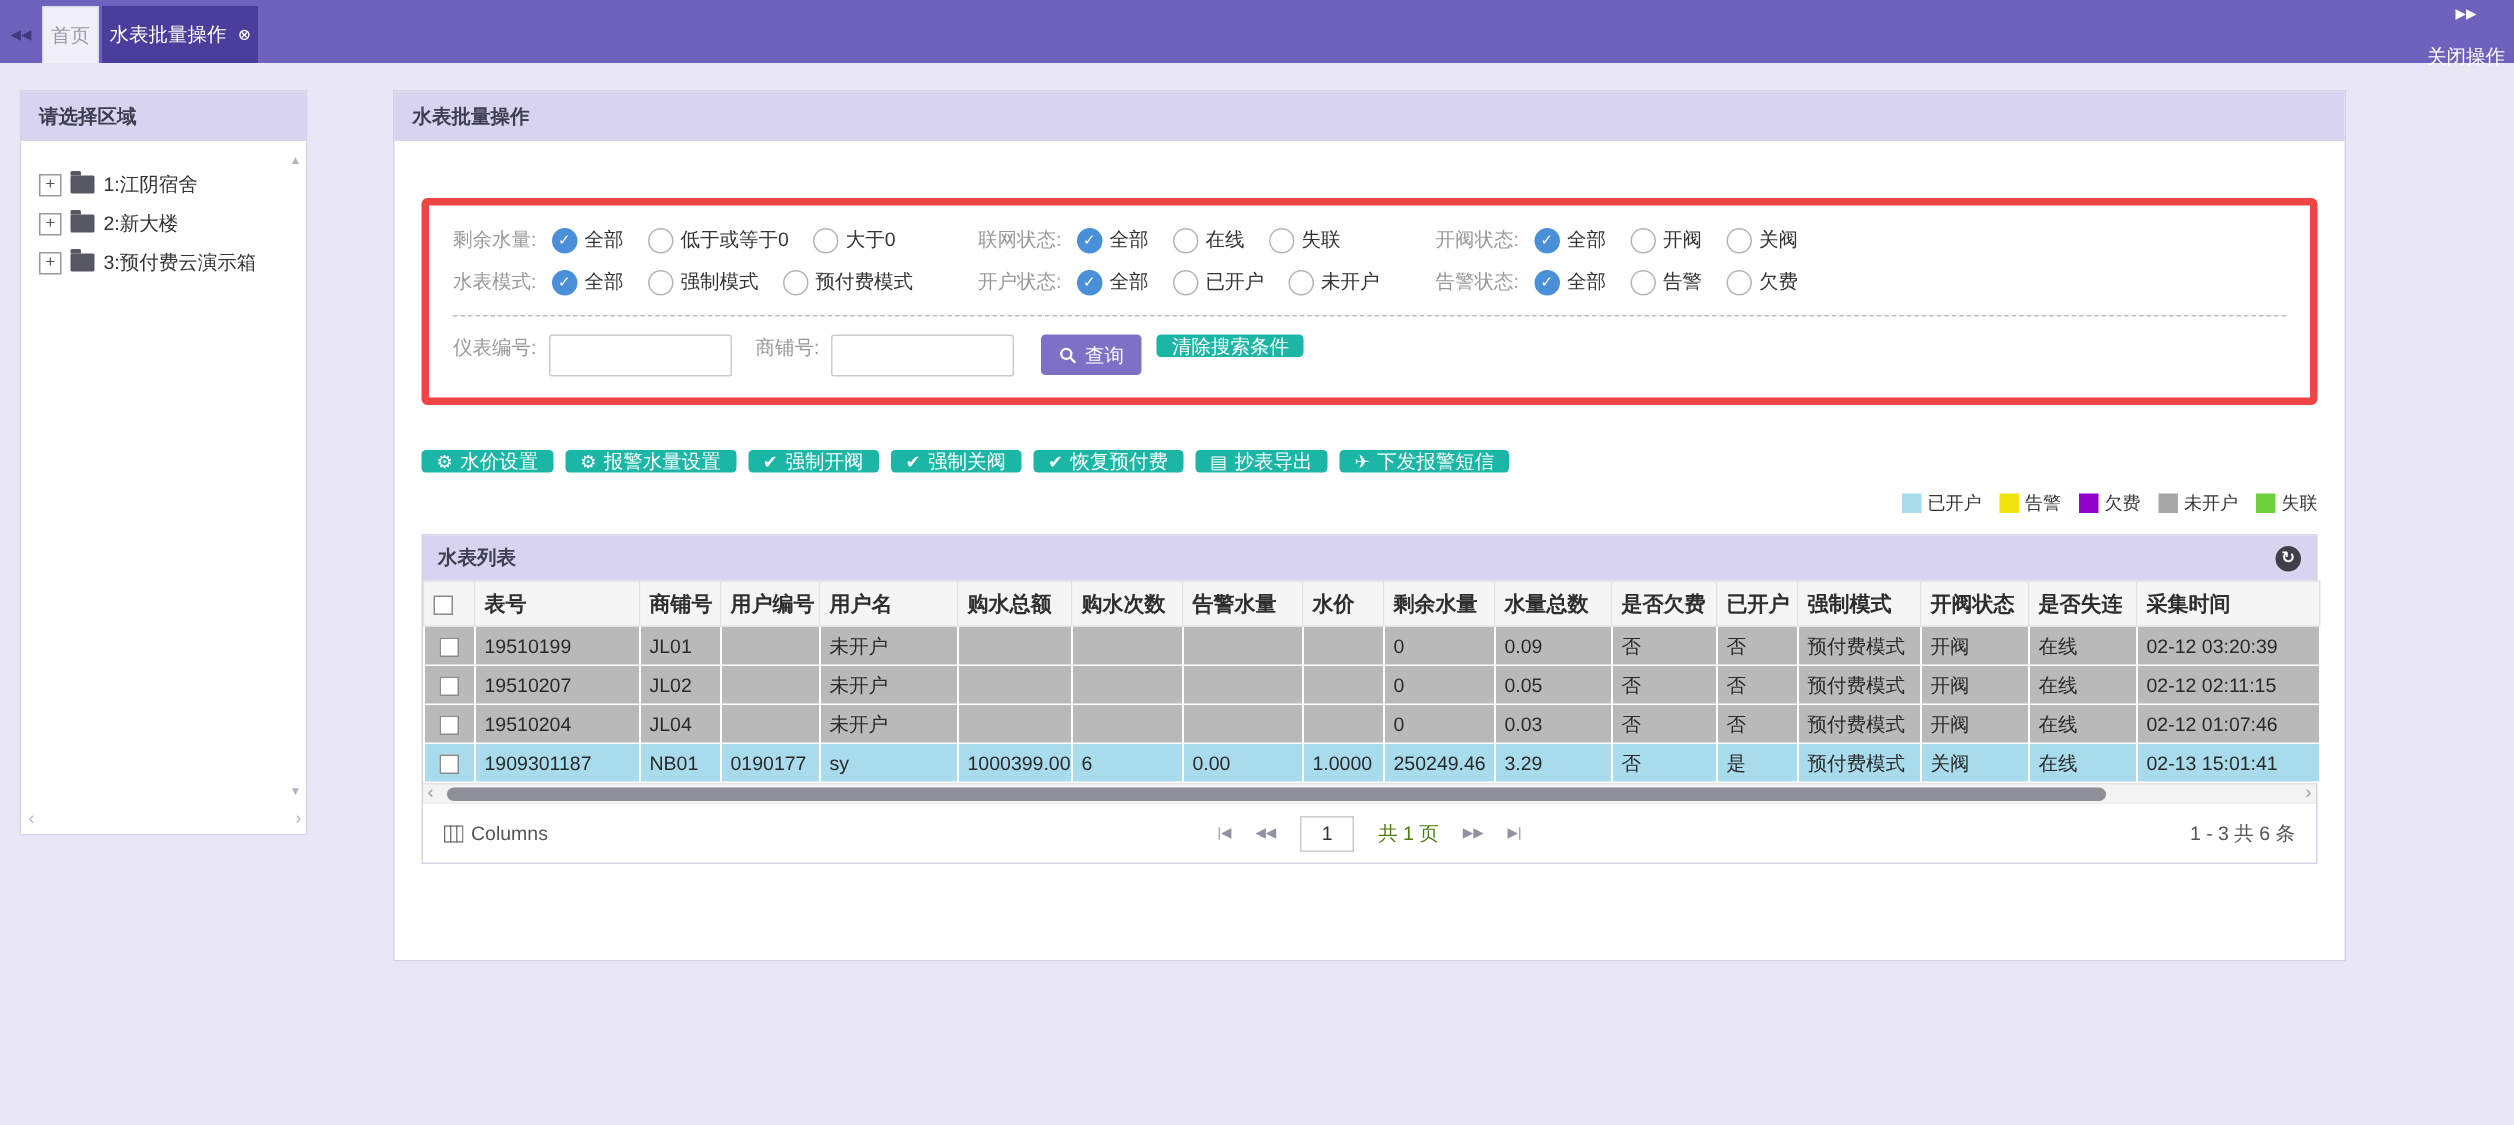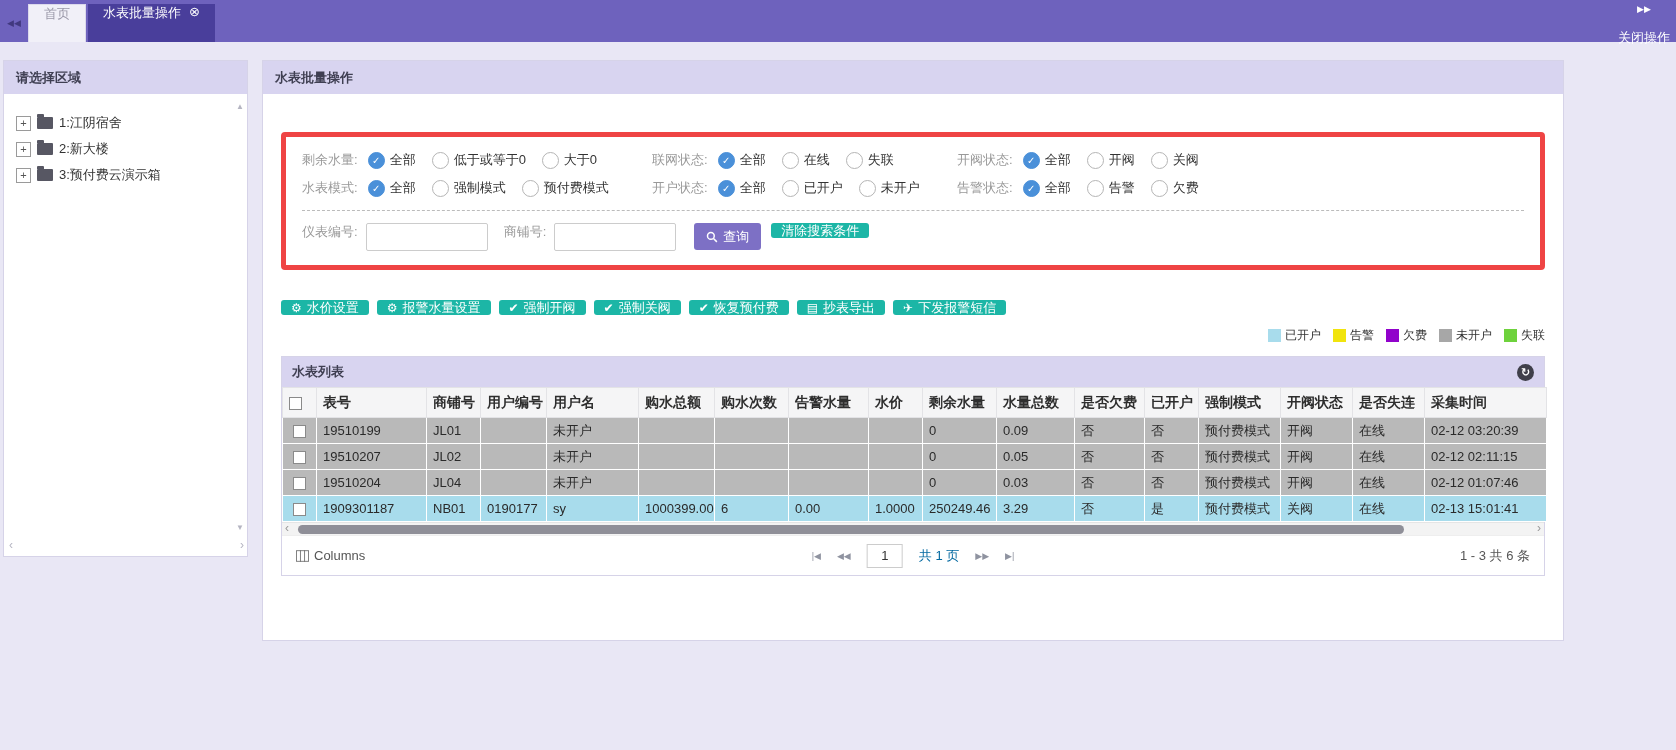--- a/index.html
+++ b/index.html
@@ -5,34 +5,34 @@
   * { margin:0; padding:0; box-sizing:border-box; }
   html,body { width:1676px; height:750px; overflow:hidden; }
   body { font-family:"Liberation Sans","DejaVu Sans",sans-serif; background:#e9e7f5; position:relative; font-size:13px; color:#333; }
 
   
   .topbar { height:42px; background:#6e62bd; display:flex; align-items:stretch; position:relative; }
   .nav-left { width:28px; display:flex; align-items:center; justify-content:center; cursor:pointer; }
   .icon-dleft::before { content:"◀◀"; font-size:9px; letter-spacing:0; color:#41387f; }
   .icon-dright::before { content:"▶▶"; font-size:9px; color:#ffffff; }
   .tabs { display:flex; align-items:flex-end; gap:2px; }
-  .tab { height:38px; display:flex; align-items:flex-start; padding:0 15px; font-size:13px; cursor:pointer; }
+  .tab { height:38px; display:flex; align-items:center; padding:0 5px; font-size:13px; cursor:pointer;font-family:Liberation Mono, monospace; }
   .tab.inactive { background:#f1f0f8; color:#9a98a8; border:1px solid #dcd9ec; border-bottom:none; }
   .tab.active { background:#493e9b; color:#fff; gap:8px; }
   .tab-close::before { content:"⊗"; font-size:13px; color:#fff; }
   .topbar-right { margin-left:auto; display:flex; align-items:center; gap:14px; padding-right:6px;flex-direction:column; }
   .close-ops { color:#ffffff; font-size:13px; cursor:pointer; white-space:nowrap; }
 
   
   .page { position:absolute; top:42px; left:0; width:1676px; bottom:0; }
   .panel { background:#fff; border:1px solid #d6d3e8; }
   .panel-header { height:33px; background:#d8d4f0; display:flex; align-items:center; padding:0 12px; font-size:13px; font-weight:bold; color:#3f3f52; }
 
   
-  .sidebar { position:absolute; left:3px; top:18px; width:245px; height:497px; }
+  .sidebar { position:absolute; left:13px; top:18px; width:192px; height:497px; }
   .tree { padding:16px 10px 0 12px; }
   .tree-item { display:flex; align-items:center; gap:6px; height:26px; font-size:13px; color:#333; cursor:pointer; }
   .expander { width:15px; height:15px; border:1px solid #9a9a9a; background:#fff; display:flex; align-items:center; justify-content:center; font-size:11px; color:#555; line-height:1; flex:0 0 auto; }
   .folder-icon { width:16px; height:12px; background:#575763; border-radius:1px; position:relative; flex:0 0 auto; }
   .folder-icon::before { content:""; position:absolute; top:-3px; left:0; width:7px; height:3px; background:#575763; border-radius:1px 1px 0 0; }
   .sb-arrow { position:absolute; color:#b5b5c2; font-size:8px; line-height:1; }
   .sb-up { right:3px; top:42px; } .sb-up::before{ content:"▲"; }
   .sb-down { right:3px; bottom:24px; } .sb-down::before{ content:"▼"; }
   .sb-left { left:5px; bottom:5px; font-size:12px; } .sb-left::before{ content:"‹"; }
   .sb-right { right:3px; bottom:5px; font-size:12px; } .sb-right::before{ content:"›"; }
@@ -82,21 +82,21 @@
   .hs-left { left:3px; } .hs-left::before { content:"‹"; }
   .hs-right { right:3px; } .hs-right::before { content:"›"; }
 
   .table-footer { height:40px; display:flex; align-items:center; padding:0 14px; position:relative; color:#555; border-top:1px solid #eee; }
   .columns-btn { display:flex; align-items:center; gap:5px; cursor:pointer; color:#555; }
   .pagination { position:absolute; left:50%; transform:translateX(-50%); display:flex; align-items:center; gap:16px; }
   .pg { color:#8f93a0; font-size:9px; cursor:pointer; letter-spacing:0; }
   .pg-first::before { content:"|◀"; } .pg-prev::before { content:"◀◀"; }
   .pg-next::before { content:"▶▶"; } .pg-last::before { content:"▶|"; }
   .page-input { width:36px; height:24px; border:1px solid #ccc; text-align:center; font-size:13px; color:#333; }
-  .page-total { color:#0369a1; }
+  .page-total { color:#4d7c0f; }
   .range-label { margin-left:auto; color:#555; }
 </style>
 </head>
 <body>
 
 <div class="topbar">
   <div class="nav-left">
     <span class="icon-dleft"></span>
   </div>
   <div class="tabs">

